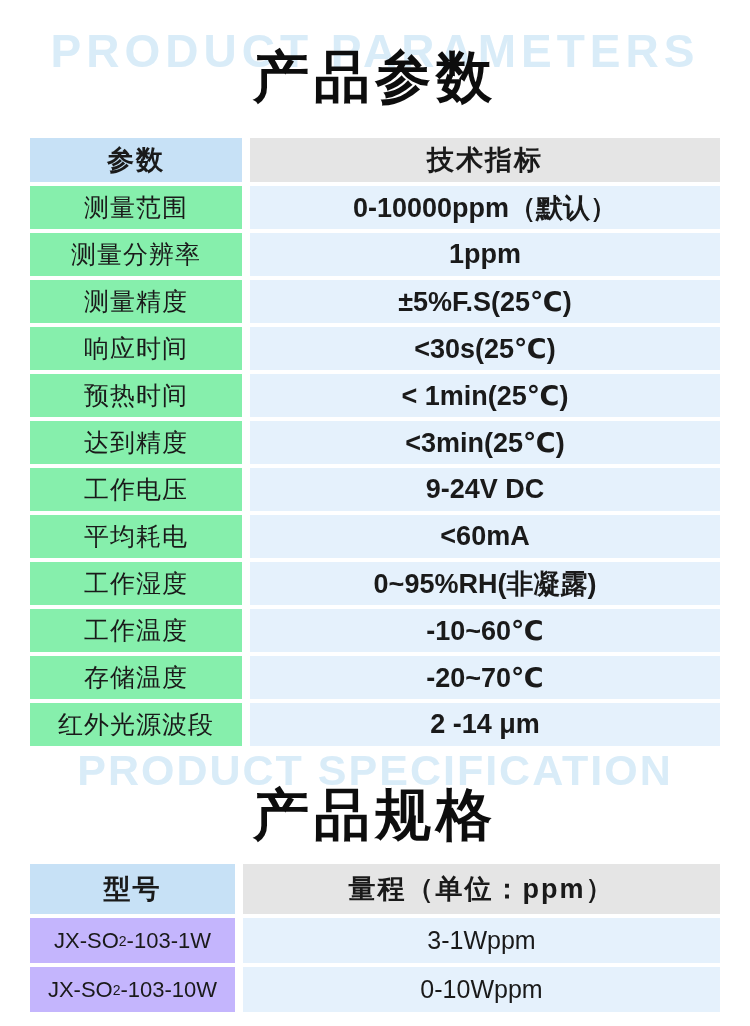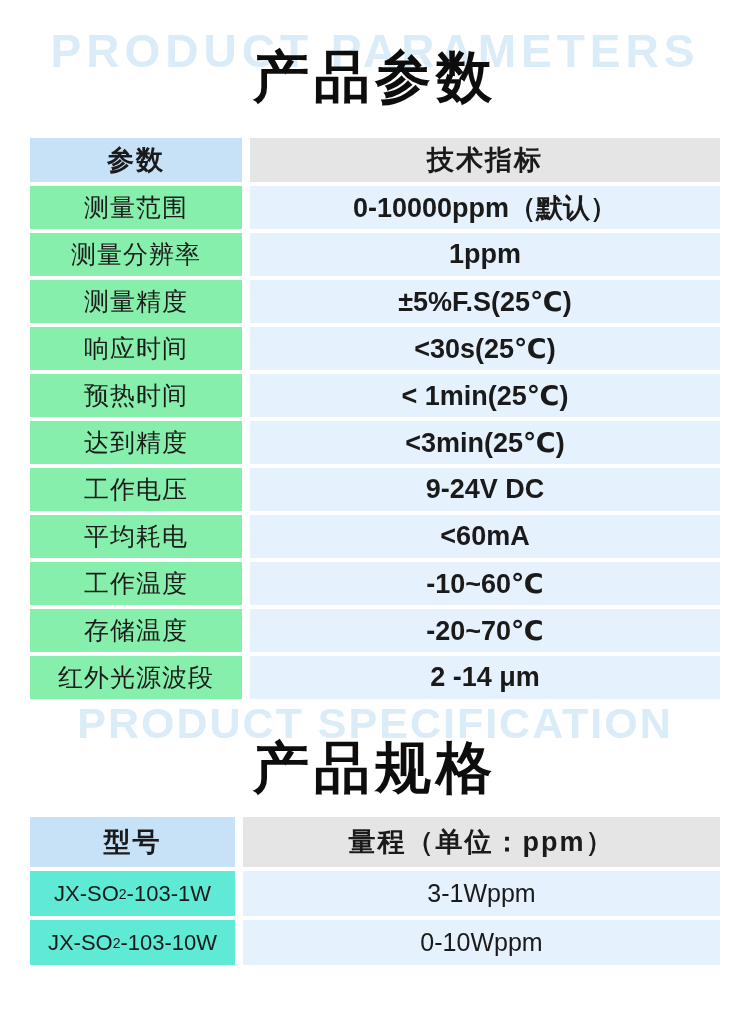--- a/index.html
+++ b/index.html
@@ -66,21 +66,21 @@
     display: flex;
     align-items: center;
     justify-content: center;
     text-align: center;
   }
   .td.left {
     flex: none;
     width: 212px;
     background: #86efac;
   }
-  .tbl.spec .td.left { width: 205px; background: #5eead4; }
+  .tbl.spec .td.left { width: 205px; background: #c4b5fd; }
   .td.right {
     flex: 1;
     background: #e5f1fc;
   }
   .tr.header .td.left { background: #c7e1f6; }
   .tr.header .td.right { background: #e5e5e5; }
   .tr.header .td {
     font-size: 27px;
     font-weight: 700;
     letter-spacing: 2px;
@@ -132,20 +132,24 @@
     </div>
     <div class="tr">
       <div class="td left label-cell">工作电压</div>
       <div class="td right value-cell">9-24V DC</div>
     </div>
     <div class="tr">
       <div class="td left label-cell">平均耗电</div>
       <div class="td right value-cell">&lt;60mA</div>
     </div>
     <div class="tr">
+      <div class="td left label-cell">工作湿度</div>
+      <div class="td right value-cell">0~95%RH(非凝露)</div>
+    </div>
+    <div class="tr">
       <div class="td left label-cell">工作温度</div>
       <div class="td right value-cell">-10~60℃</div>
     </div>
     <div class="tr">
       <div class="td left label-cell">存储温度</div>
       <div class="td right value-cell">-20~70℃</div>
     </div>
     <div class="tr">
       <div class="td left label-cell">红外光源波段</div>
       <div class="td right value-cell">2 -14 μm</div>

